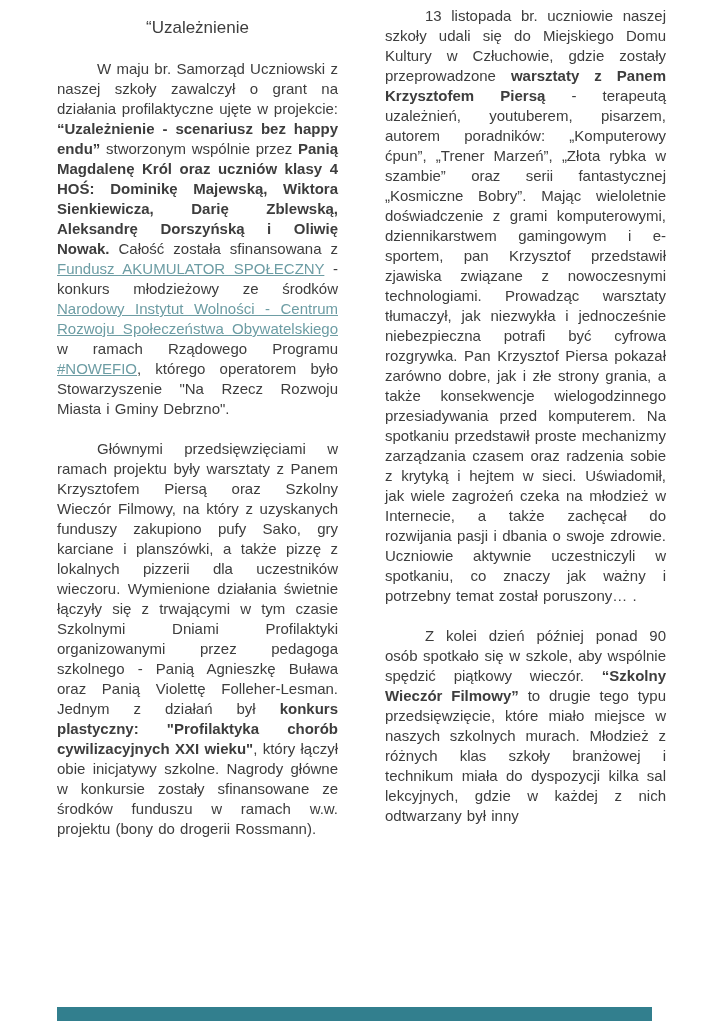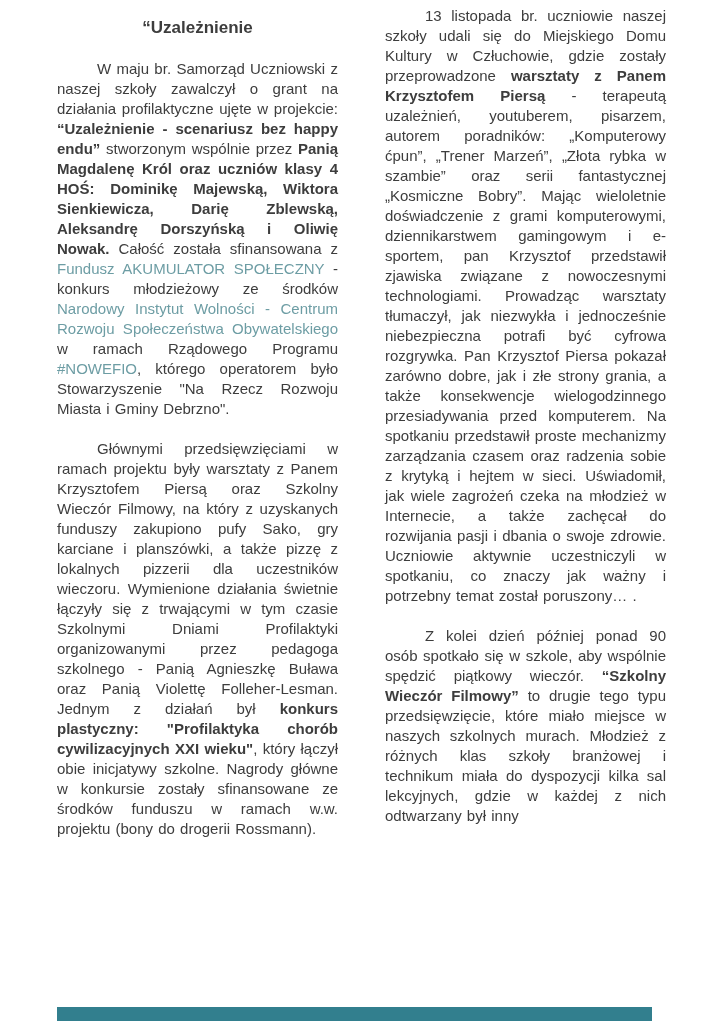--- a/index.html
+++ b/index.html
@@ -27,39 +27,40 @@
     width: 610px;
     display: flex;
     gap: 47px;
   }
   .col {
     width: 281px;
     flex: 0 0 281px;
   }
   .title {
     text-align: center;
-    font-weight: bold;
+    font-weight: normal;
     font-size: 17px;
     line-height: 36px;
     margin: 4px 0 13px 0;
     color: var(--text, #3d3d3d);
   }
   .col p {
     margin: 0 0 20px 0;
     font-size: 15px;
     line-height: 20px;
     text-align: justify;
     text-indent: 40px;
     color: var(--text, #3d3d3d);
     word-spacing: 1px;
   }
   .seg-normal { font-weight: normal; }
   .seg-bold { font-weight: bold; }
   a.seg-link {
     color: var(--link, #6d9da4);
+    text-decoration: underline;
     cursor: pointer;
   }
   .bottom-bar {
     position: absolute;
     left: 57px;
     top: 1007px;
     width: 595px;
     height: 14px;
     background: var(--bar, #327f8e);
   }

